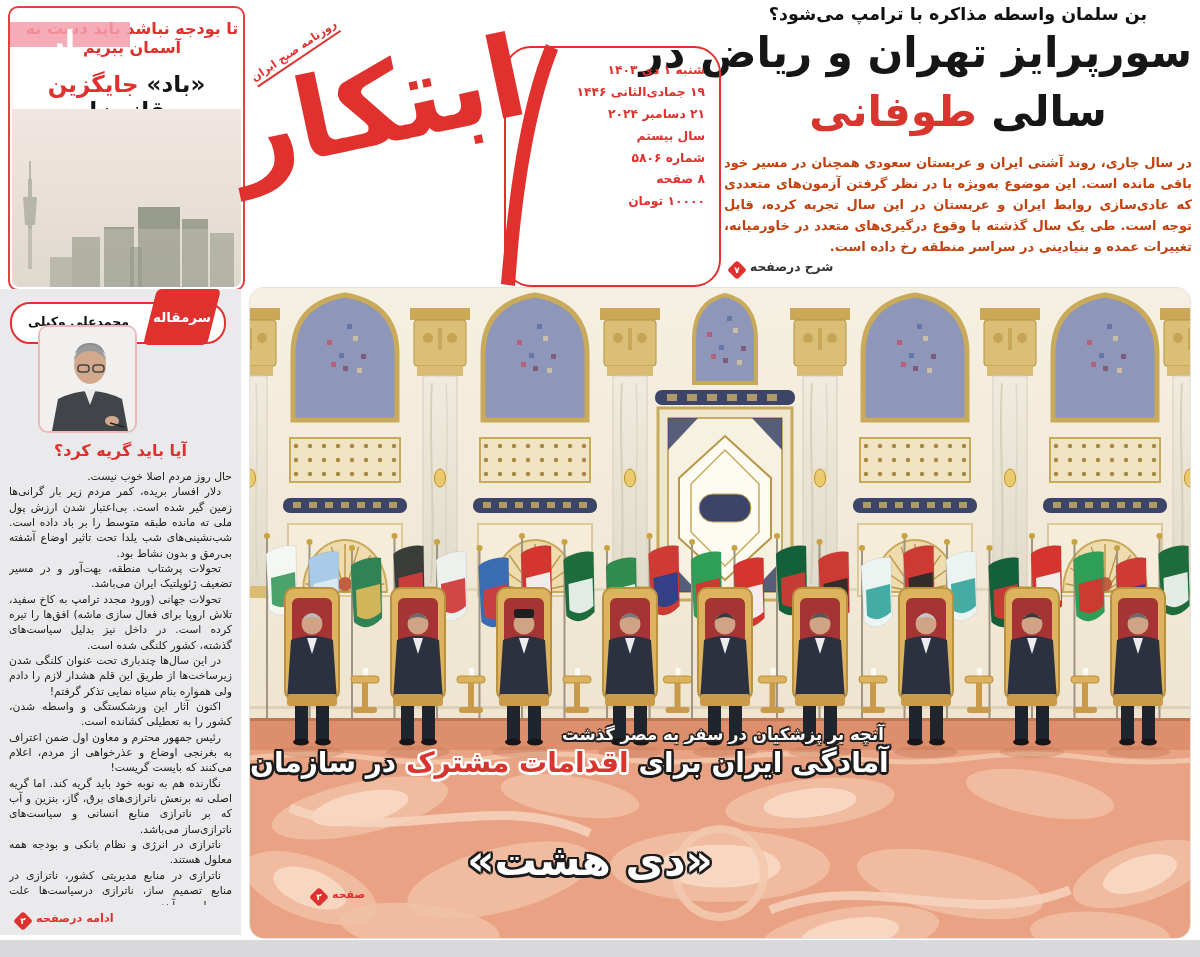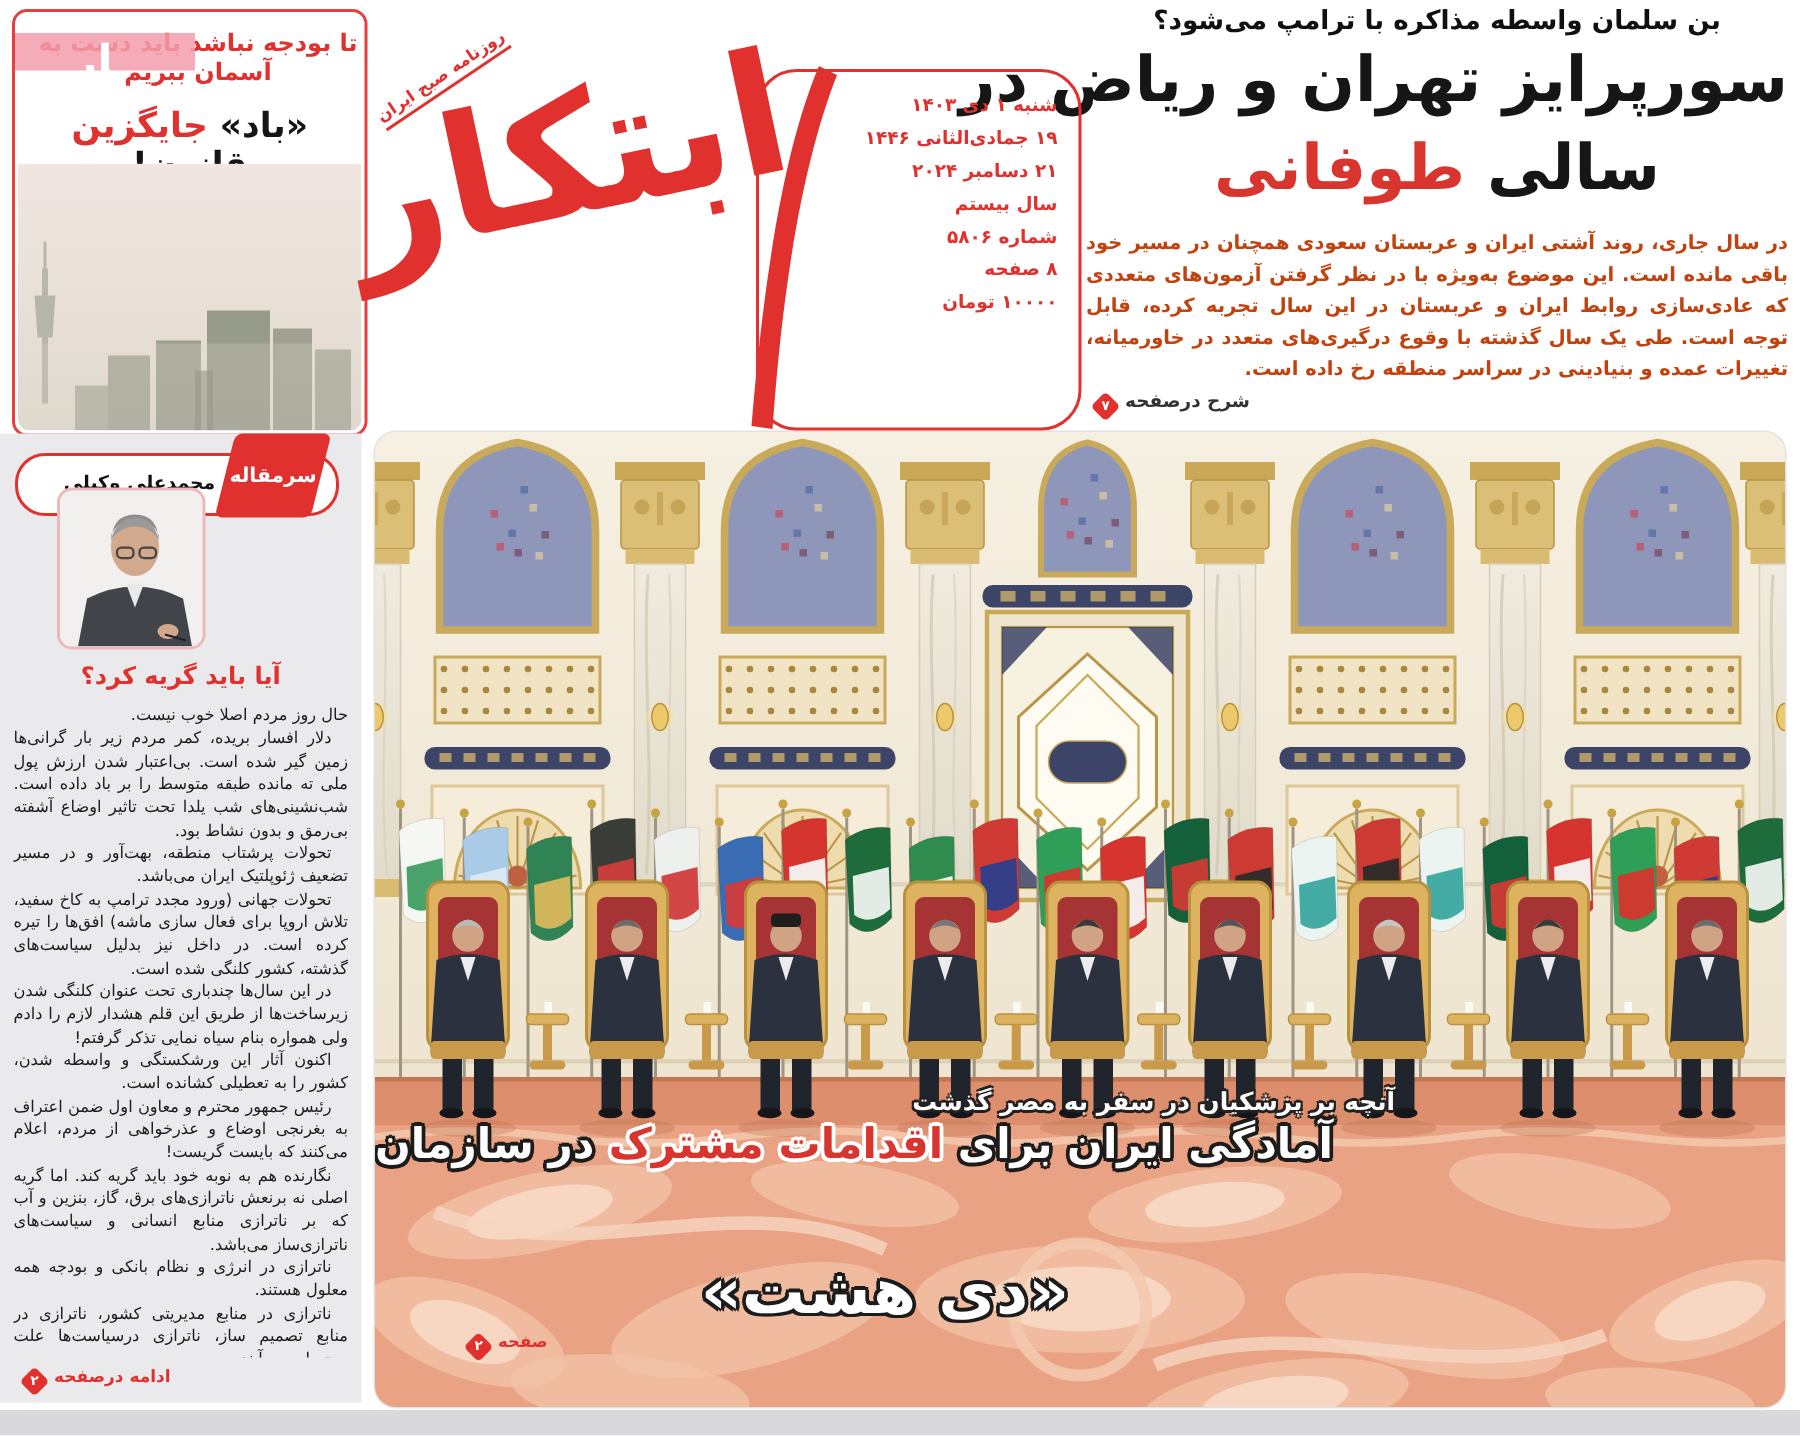--- a/index.html
+++ b/index.html
@@ -37,36 +37,36 @@
   .lead-more{margin-top:3px;text-align:left;font-size:12.3px;font-weight:bold;color:#333;}
   
   .badge{display:inline-block;width:14px;height:14px;background:var(--accent);border-radius:3px;
          transform:rotate(45deg);margin:0 6px;vertical-align:-2px;}
   .badge-num{display:block;width:14px;height:14px;line-height:14px;text-align:center;color:#fff;
              font-size:9px;font-weight:bold;transform:rotate(-45deg);}
   
   .photo{position:absolute;left:250px;top:288px;width:940px;height:650px;border-radius:14px;overflow:hidden;
          background:#f2ebdc;box-shadow:0 0 0 1px #e2e2e2;}
   #photo-svg{position:absolute;left:0;top:0;width:940px;height:650px;}
-  .photo-kicker{position:absolute;top:437px;left:330px;width:350px;text-align:right;font-size:16.5px;font-weight:bold;
+  .photo-kicker{position:absolute;top:437px;left:312px;width:350px;text-align:left;font-size:16.5px;font-weight:bold;
                 color:#fff;direction:rtl;
                 text-shadow:-1.5px -1.5px 0 #222,1.5px -1.5px 0 #222,-1.5px 1.5px 0 #222,1.5px 1.5px 0 #222,0 2px 0 #222,0 -2px 0 #222;}
   .photo-headline{position:absolute;top:458px;left:0;width:940px;text-align:left;font-size:28px;font-weight:bold;
                   white-space:nowrap;direction:rtl;}
   .out-dark{color:#fff;
             text-shadow:-2px -2px 0 #1c1c1c,2px -2px 0 #1c1c1c,-2px 2px 0 #1c1c1c,2px 2px 0 #1c1c1c,0 -2.5px 0 #1c1c1c,0 2.5px 0 #1c1c1c,-2.5px 0 0 #1c1c1c,2.5px 0 0 #1c1c1c;}
   .out-white{color:var(--headline_red);
             text-shadow:-2px -2px 0 #fff,2px -2px 0 #fff,-2px 2px 0 #fff,2px 2px 0 #fff,0 -2.5px 0 #fff,0 2.5px 0 #fff,-2.5px 0 0 #fff,2.5px 0 0 #fff;}
   .photo-line2{position:absolute;top:548px;left:140px;width:400px;text-align:center;font-size:42px;font-weight:bold;direction:rtl;}
   .photo-pageref{position:absolute;left:56px;top:600px;direction:rtl;font-size:11px;font-weight:bold;color:var(--accent);}
   
   .sidebar{position:absolute;left:0;top:289px;width:241px;height:646px;background:#eaeaed;}
   .ed-pill{position:absolute;left:10px;top:13px;width:212px;height:38px;border:2px solid var(--accent);
            border-radius:20px;background:#fff;}
-  .ed-author{position:absolute;left:16px;top:10px;width:130px;text-align:center;font-size:12.5px;font-weight:bold;color:#111;}
+  .ed-author{position:absolute;left:16px;top:10px;width:130px;font-size:12.5px;font-weight:bold;color:#111;}
   .ed-tab{position:absolute;left:150px;top:0;width:64px;height:56px;background:var(--accent);
           transform:skewX(-14deg);border-radius:5px;z-index:2;}
   .ed-tab span{display:block;transform:skewX(14deg);color:#fff;font-size:13.5px;font-weight:bold;text-align:center;line-height:56px;}
   .ed-photo{position:absolute;left:38px;top:36px;width:95px;height:104px;border:2px solid #ecb8b8;border-radius:10px;
             overflow:hidden;background:#f4f2f0;z-index:3;}
   .ed-photo svg{display:block;width:100%;height:100%;}
   .ed-title{position:absolute;left:0;top:152px;width:100%;margin:0;text-align:center;font-size:16px;font-weight:bold;
             color:var(--accent);direction:rtl;}
   .ed-body{position:absolute;left:9px;right:9px;top:180px;bottom:30px;overflow:hidden;font-size:10.8px;
            line-height:1.42;text-align:justify;color:#1b1b1b;direction:rtl;}

